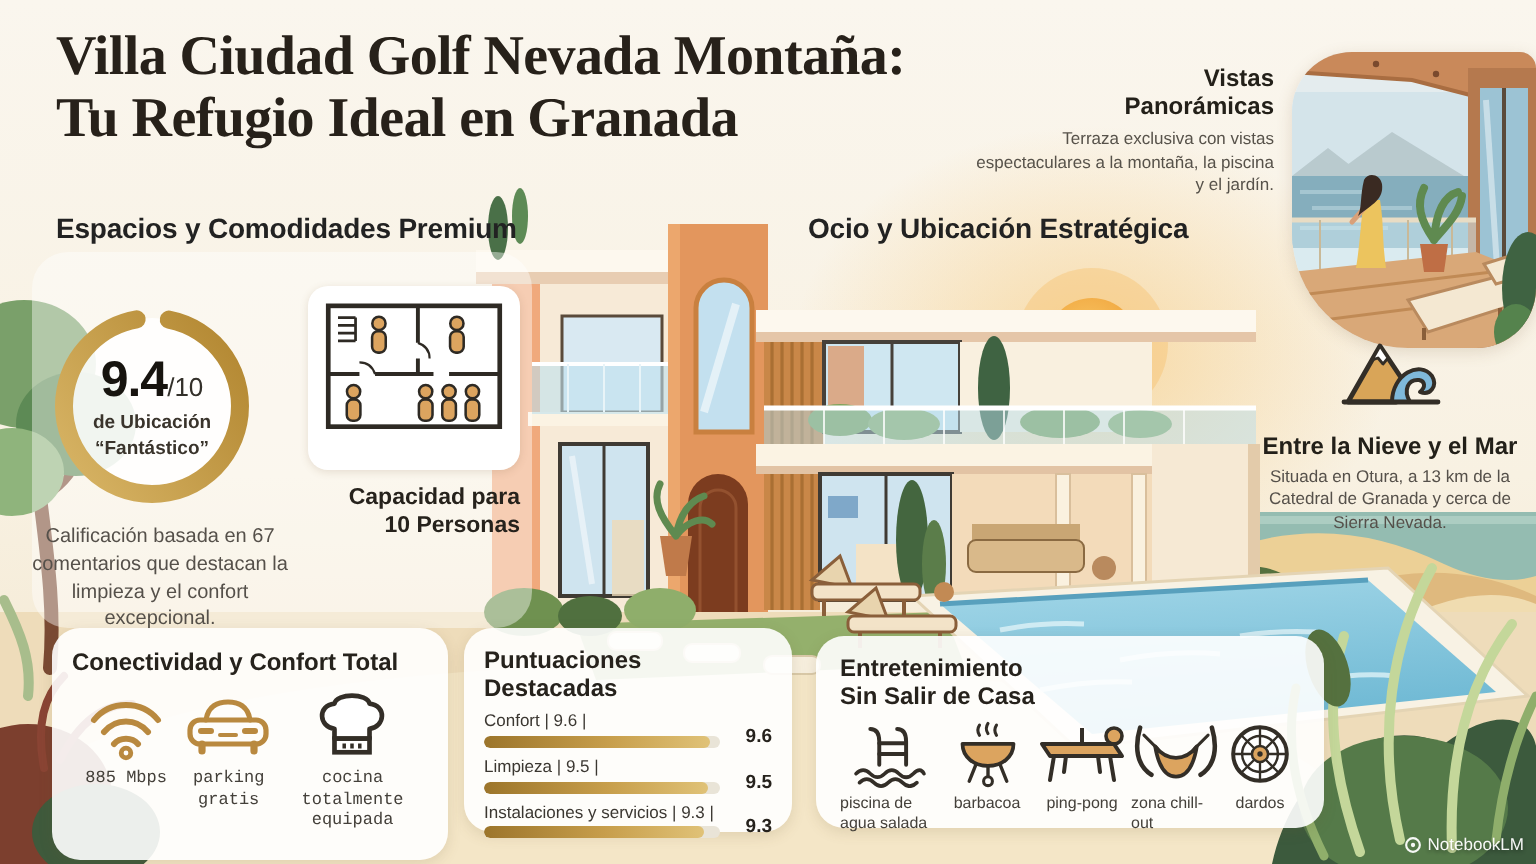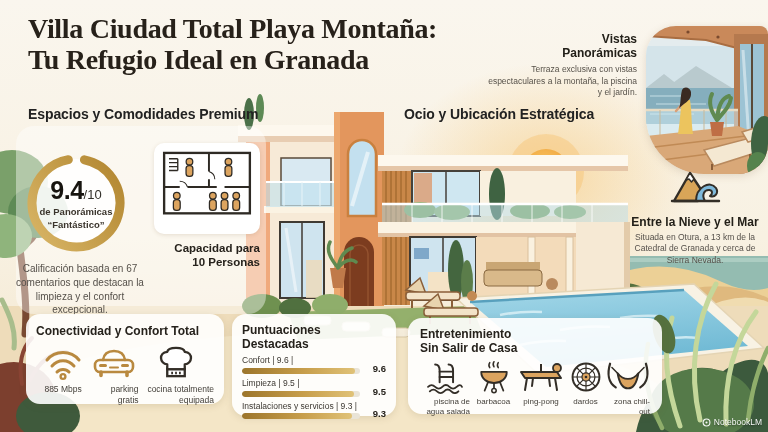--- a/index.html
+++ b/index.html
@@ -47,35 +47,35 @@
   .cap-title { margin-top:7px; font-size:11.5px; font-weight:700; color:#26221c; line-height:1.22; }
   .cap-desc { margin-top:3px; font-size:9px; color:#55504a; line-height:1.32; padding:0 4px; }
 
   .location { position:absolute; left:624px; top:163px; width:142px; text-align:center; z-index:5; }
   .loc-title { font-size:12px; font-weight:700; color:#232019; margin-top:2px; }
   .loc-desc { font-size:8.5px; color:#55504a; margin-top:3px; line-height:1.34; }
 
   .card { position:absolute; z-index:6; background:rgba(255,255,255,.9); border-radius:14px; box-shadow:0 2px 7px rgba(110,85,50,.15); }
   .card-title { font-size:12px; font-weight:700; color:#26221c; line-height:1.18; }
 
-  .card-connect { left:26px; top:314px; width:198px; height:90px; padding:10px 10px 8px; }
-  .cc-items { display:flex; margin-top:7px; justify-content:space-between; align-items:flex-start; text-align:right; }
+  .card-connect { left:26px; top:314px; width:198px; height:116px; padding:10px 10px 8px; }
+  .cc-items { display:flex; margin-top:7px; justify-content:space-between; align-items:flex-start; text-align:center;font-family:Liberation Mono, monospace; }
   .cc-item { display:flex; flex-direction:column; align-items:center; }
   .cc-item .lab { font-size:8.5px; color:#44403a; margin-top:3px; line-height:1.25; }
   .cc-item.w1{width:56px;} .cc-item.w2{width:50px;} .cc-item.w3{width:78px;}
 
   .card-scores { left:232px; top:314px; width:164px; height:102px; padding:9px 10px 8px; }
   .sc-row { margin-top:4px; position:relative; padding-right:26px; }
   .sc-label { font-size:8.5px; color:#3b3731; line-height:1.25; }
   .sc-track { height:6px; background:#e9e4d7; border-radius:3px; margin-top:2px; overflow:hidden; }
   .sc-fill { height:100%; border-radius:3px; background:linear-gradient(90deg,#9c752b,#c79e4b 55%,#e0c277); }
   .sc-value { position:absolute; right:0; bottom:0; font-size:9.5px; font-weight:700; color:#26221c;margin-top:32px; }
 
   .card-fun { left:408px; top:318px; width:254px; height:96px; padding:9px 12px 7px; }
-  .fun-items { display:flex; margin-top:5px; justify-content:space-between; align-items:flex-start; text-align:right; }
+  .fun-items { display:flex; margin-top:5px; justify-content:space-between; align-items:flex-start; text-align:left; }
   .fun-item { display:flex; flex-direction:column; align-items:center; }
   .fun-item .lab { font-size:8px; color:#44403a; margin-top:3px; line-height:1.2; }
   .fun-item.f1{width:50px;} .fun-item.f2{width:46px;} .fun-item.f3{width:48px;} .fun-item.f4{width:40px;} .fun-item.f5{width:44px;}
 
   .watermark { position:absolute; right:6px; bottom:5px; z-index:8; display:flex; align-items:center; gap:3px; color:#fff; font-size:8.5px; opacity:.95; text-shadow:0 1px 2px rgba(0,0,0,.45);justify-content:center; }
 </style>
 </head>
 <body>
 
 <div class="canvas">
@@ -256,21 +256,21 @@
       <path d="M96 106 L112 101 L116 112 L102 116 Z" fill="#f4e8d2" stroke="#b98a5e" stroke-width="1.5"></path>
       <path d="M66 138 v6 M104 128 v8" stroke="#8a5f3a" stroke-width="2"></path>
       <ellipse cx="118" cy="118" rx="13" ry="28" fill="#3f6342"></ellipse>
       <ellipse cx="112" cy="140" rx="11" ry="14" fill="#55834d"></ellipse>
     </svg>
   </div>
 
   <div class="left-panel"></div>
 
   <h1 class="title">
-    <span>Villa Ciudad Total Playa Montaña:</span><br>
+    <span>Villa Ciudad Golf Nevada Montaña:</span><br>
     <span>Tu Refugio Ideal en Granada</span>
   </h1>
   <div class="sec-heading left">Espacios y Comodidades Premium</div>
   <div class="sec-heading right">Ocio y Ubicación Estratégica</div>
 
   <div class="vistas">
     <div class="vh">
       <span>Vistas</span><br><span>Panorámicas</span>
     </div>
     <div class="vd">Terraza exclusiva con vistas espectaculares a la montaña, la piscina y el jardín.</div>
@@ -283,21 +283,21 @@
           <stop offset="0%" stop-color="#d9b667"></stop>
             <stop offset="100%" stop-color="#b1852f"></stop>
         </linearGradient>
       </defs>
       <circle cx="55" cy="55" r="44" fill="#ffffff" opacity=".85"></circle>
       <circle cx="55" cy="55" r="44" fill="none" stroke="url(#goldring)" stroke-width="9" stroke-linecap="round" transform="rotate(-79 55 55)" stroke-dasharray="259.87254430494767 16.587609210954106"></circle>
     </svg>
     <div class="ring-text">
       <div class="score-big"><span>9.4</span><span class="scale">/10</span></div>
       <div class="ring-sub">
-        <span>de Panorámicas</span><br><span>“Fantástico”</span>
+        <span>de Ubicación</span><br><span>“Fantástico”</span>
       </div>
     </div>
   </div>
   <div class="rating-note">Calificación basada en 67 comentarios que destacan la limpieza y el confort excepcional.</div>
 
   <div class="capacity">
     <div class="plan-card">
       <svg width="94" height="76" viewBox="0 0 96 78">
         <rect x="4" y="3" width="88" height="62" fill="#fff" stroke="#2e2a24" stroke-width="2.4"></rect>
         <path d="M50 3 V22 M50 30 V38 M4 38 H20 M28 38 H58 M66 38 H92" stroke="#2e2a24" stroke-width="2"></path>
@@ -426,42 +426,42 @@
       <div class="fun-item f3">
         <svg width="48" height="34" viewBox="0 0 48 34">
           <circle cx="40" cy="8" r="4" fill="#dca45f" stroke="#332e27" stroke-width="1.8"></circle>
           <path d="M40 12 l-2 5" stroke="#332e27" stroke-width="1.8" stroke-linecap="round"></path>
           <path d="M24 4 V12" stroke="#332e27" stroke-width="2"></path>
           <path d="M4 12 L40 12 L44 18 L8 18 Z" fill="#dca45f" stroke="#332e27" stroke-width="2" stroke-linejoin="round"></path>
           <path d="M10 18 L8 30 M38 18 L40 30 M16 18 L15 26 M32 18 L33 26" stroke="#332e27" stroke-width="2" stroke-linecap="round"></path>
         </svg>
         <div class="lab">ping-pong</div>
       </div>
+      <div class="fun-item f5">
+        <svg width="50" height="34" viewBox="0 0 50 36">
+          <path d="M6 4 C3 14 4 24 12 29" fill="none" stroke="#332e27" stroke-width="2.4" stroke-linecap="round"></path>
+          <path d="M44 4 C47 14 46 24 38 29" fill="none" stroke="#332e27" stroke-width="2.4" stroke-linecap="round"></path>
+          <path d="M8 8 L15 15 M42 8 L35 15" stroke="#332e27" stroke-width="1.6" stroke-linecap="round"></path>
+          <path d="M14 14 C20 22 30 22 36 14 C34 26 30 30 25 30 C20 30 16 26 14 14 Z" fill="#dca45f" stroke="#332e27" stroke-width="2" stroke-linejoin="round"></path>
+        </svg>
+        <div class="lab">zona chill-out</div>
+      </div>
       <div class="fun-item f4">
         <svg width="38" height="34" viewBox="0 0 38 38">
           <circle cx="19" cy="19" r="15" fill="#fff" stroke="#332e27" stroke-width="2.2"></circle>
           <circle cx="19" cy="19" r="10" fill="none" stroke="#332e27" stroke-width="1.4"></circle>
           <circle cx="19" cy="19" r="4.5" fill="#dca45f" stroke="#332e27" stroke-width="1.4"></circle>
           <g stroke="#332e27" stroke-width="1.3">
             <path d="M19 4 V14.5 M19 23.5 V34 M4 19 H14.5 M23.5 19 H34"></path>
             <path d="M8.4 8.4 L15.8 15.8 M22.2 22.2 L29.6 29.6 M29.6 8.4 L22.2 15.8 M15.8 22.2 L8.4 29.6"></path>
           </g>
           <circle cx="19" cy="19" r="1.5" fill="#332e27"></circle>
         </svg>
         <div class="lab">dardos</div>
       </div>
-      <div class="fun-item f5">
-        <svg width="50" height="34" viewBox="0 0 50 36">
-          <path d="M6 4 C3 14 4 24 12 29" fill="none" stroke="#332e27" stroke-width="2.4" stroke-linecap="round"></path>
-          <path d="M44 4 C47 14 46 24 38 29" fill="none" stroke="#332e27" stroke-width="2.4" stroke-linecap="round"></path>
-          <path d="M8 8 L15 15 M42 8 L35 15" stroke="#332e27" stroke-width="1.6" stroke-linecap="round"></path>
-          <path d="M14 14 C20 22 30 22 36 14 C34 26 30 30 25 30 C20 30 16 26 14 14 Z" fill="#dca45f" stroke="#332e27" stroke-width="2" stroke-linejoin="round"></path>
-        </svg>
-        <div class="lab">zona chill-out</div>
-      </div>
     </div>
   </div>
 
   <div class="watermark">
     <svg width="9" height="9" viewBox="0 0 10 10">
       <circle cx="5" cy="5" r="3.8" fill="none" stroke="#fff" stroke-width="1.2"></circle>
       <circle cx="5" cy="5" r="1.2" fill="#fff"></circle>
     </svg>
     <span>NotebookLM</span>
   </div>

